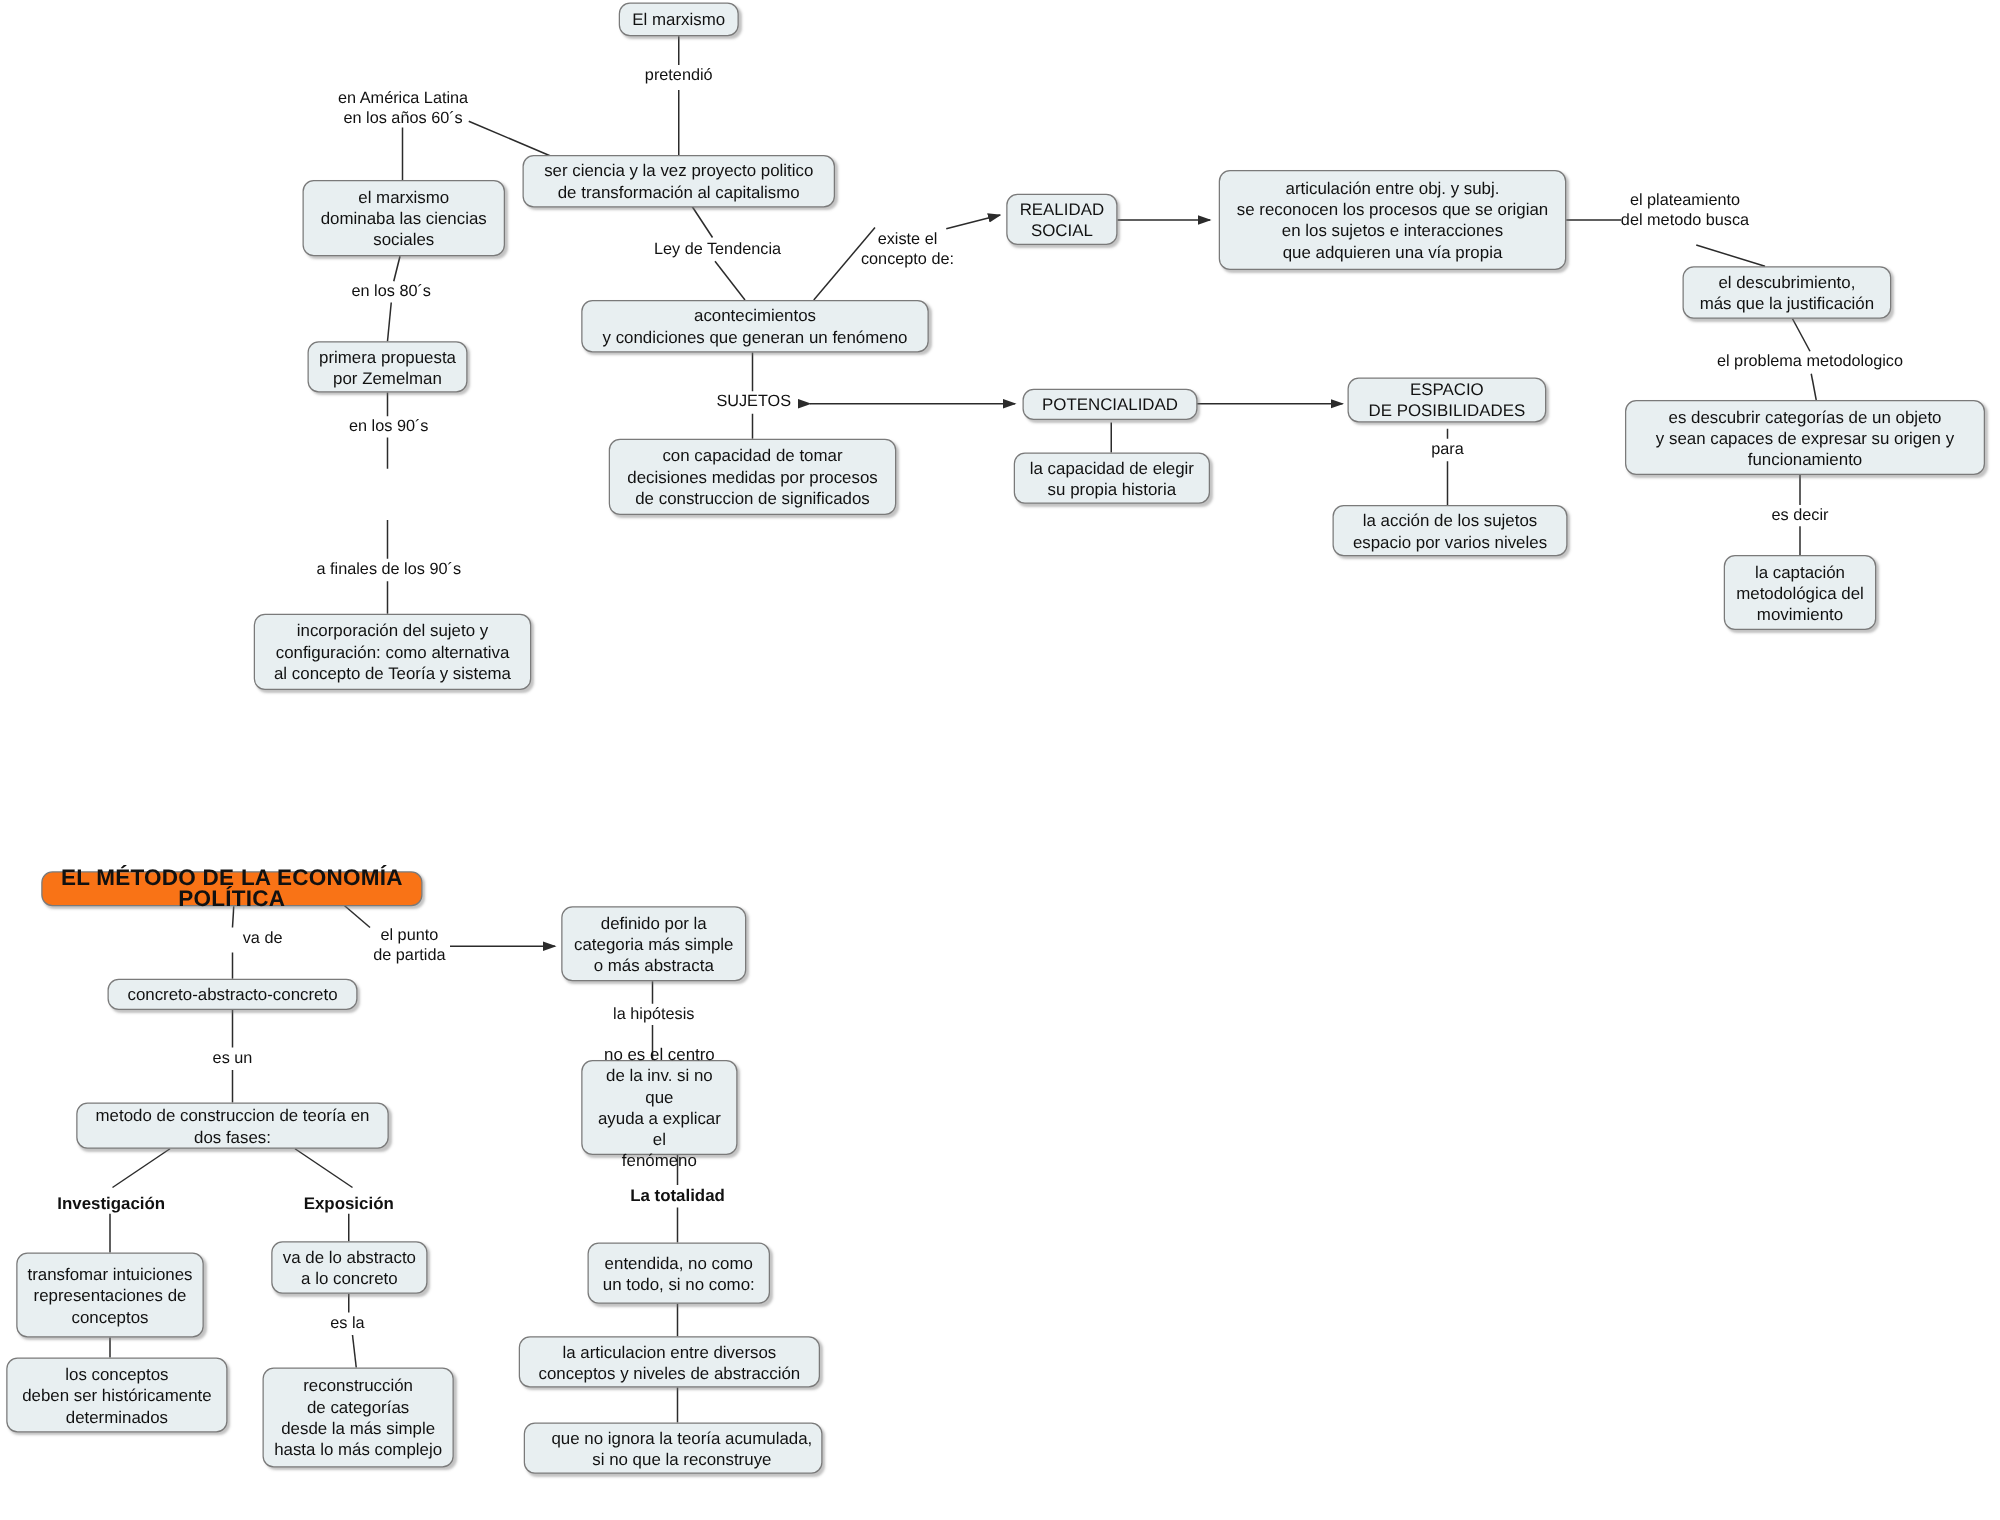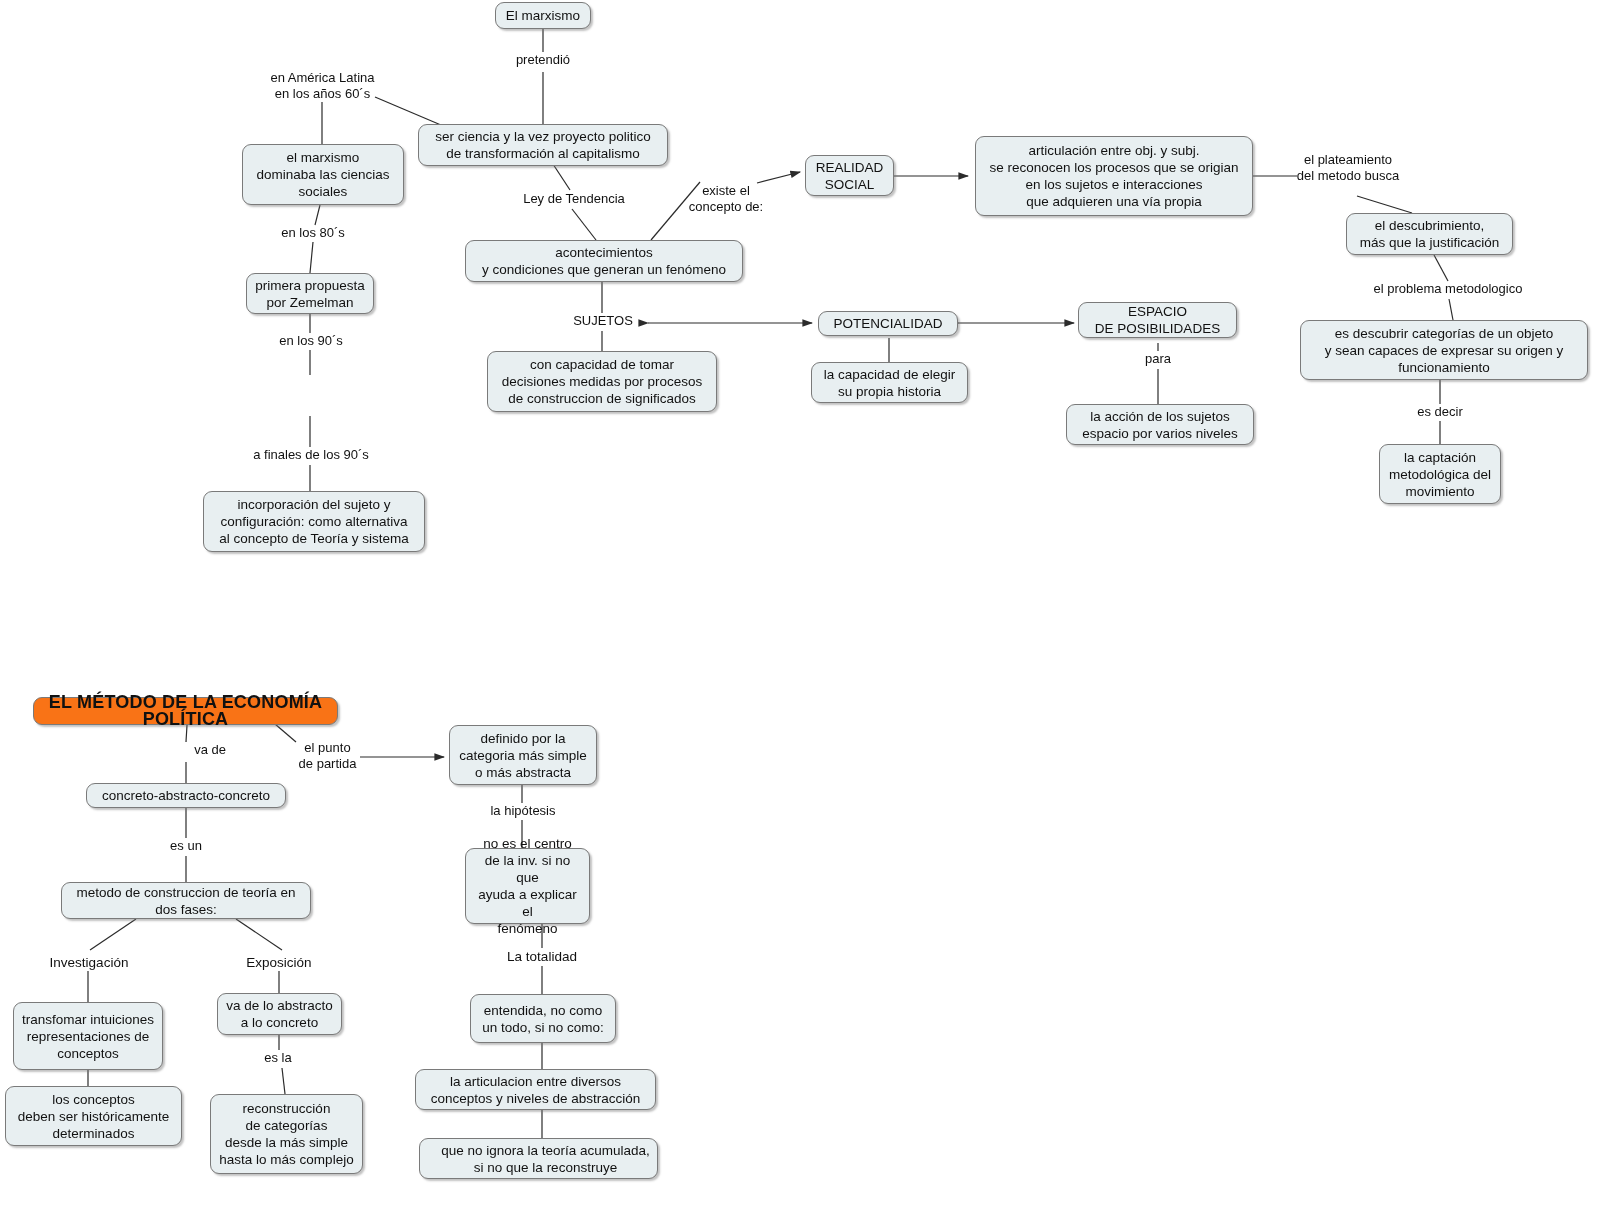--- a/index.html
+++ b/index.html
@@ -52,21 +52,21 @@
   .linklabel {
     position: absolute;
     font-size: 13px;
     line-height: 16px;
     text-align: center;
     white-space: pre-line;
     color: #111;
     background: transparent;
   }
   .linklabel.bold {
-    font-weight: normal;
+    font-weight: bold;
     font-size: 13.5px;
   }
 </style>
 </head>
 <body>
 
 <div id="canvas">
 
   <svg class="edges" viewBox="0 0 1600 1216">
     <defs>

